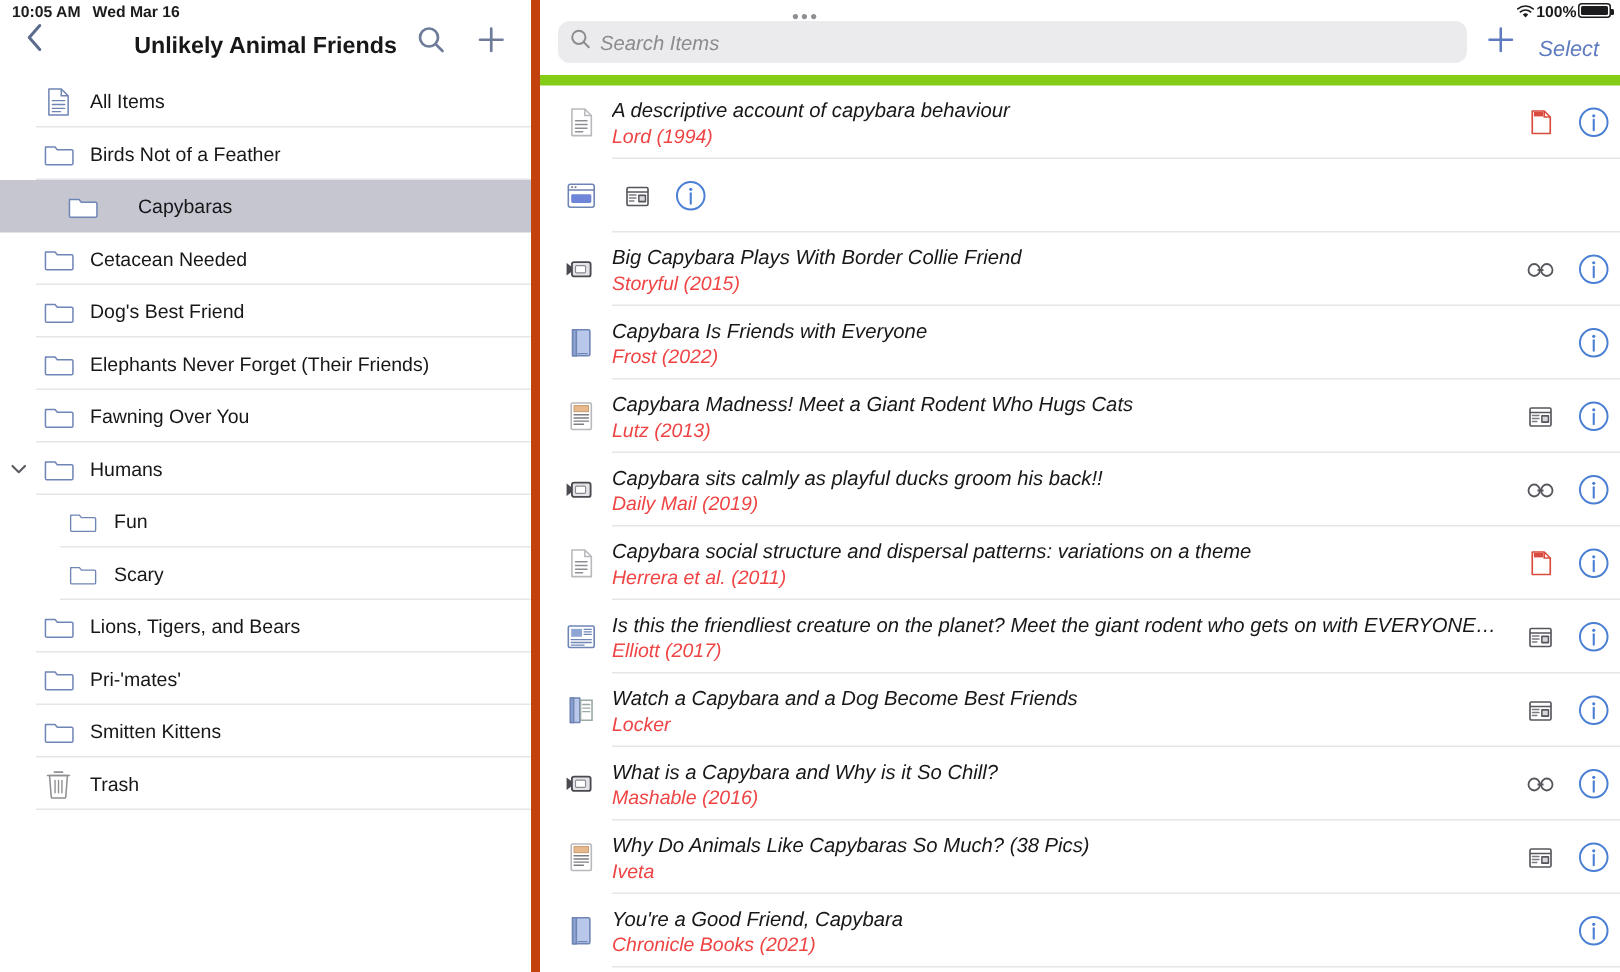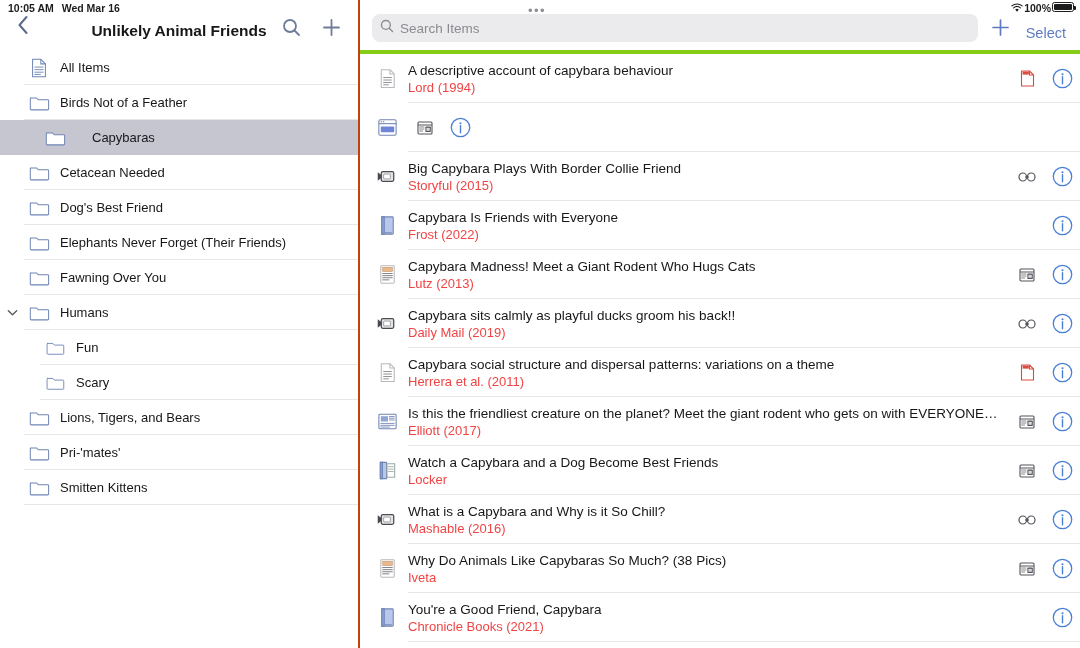--- a/index.html
+++ b/index.html
@@ -42,21 +42,21 @@
 
   
   .pane-handle {
     position: absolute; left: 528px; top: 4px; z-index: 41;
     color: #8e8e93; font-size: 13px; letter-spacing: 1.5px; line-height: 1;
   }
 
   
   .sidebar {
     width: 360px; height: 648px; background: #ffffff;
-    border-right: 2px solid #c2410c;
+    border-right: 6px solid #c2410c;
     display: flex; flex-direction: column;
   }
   .sidebar-nav {
     height: 50px; flex: 0 0 50px;
     display: flex; align-items: flex-end; padding: 0 8px 8px 8px;
     position: relative; background: #ffffff;
   }
   .nav-back {
     width: 30px; height: 30px; display: flex; align-items: center; justify-content: center;
     color: #5a6b8c; cursor: pointer;
@@ -89,37 +89,37 @@
   .srow-icon {
     width: 30px; flex: 0 0 30px; display: flex; align-items: center; justify-content: center;
     margin-right: 6px;
   }
   .srow.child .srow-icon { margin-left: 16px; }
   .srow-label {
     font-size: 13px; color: #17171a; white-space: nowrap; overflow: hidden; text-overflow: ellipsis;
   }
 
   
-  .items-pane { flex: 1; height: 648px; background: #ffffff; display: flex; flex-direction: column; }
+  .items-pane { flex: 1; height: 648px; background: #ffffff; display: flex; flex-direction: column; font-style: italic; }
   .items-toolbar {
     height: 50px; flex: 0 0 50px; display: flex; align-items: flex-end;
     padding: 0 10px 8px 12px; gap: 10px; background: #ffffff;
   }
   .search-field {
     flex: 1; height: 28px; border-radius: 8px; background: #ebebed;
     display: flex; align-items: center; padding: 0 8px; gap: 6px; cursor: text;
   }
   .search-placeholder { font-size: 13.5px; color: #8b8b90; }
   .tb-plus {
     width: 26px; height: 26px; display: flex; align-items: center; justify-content: center;
     color: #5f7bbf; cursor: pointer;
   }
   .tb-select { font-size: 14.5px; color: #5f7bbf; cursor: pointer; padding: 0 4px 1px 2px; }
 
-  .items-list { flex: 1; overflow: hidden; border-top: 4px solid #84cc16; }
+  .items-list { flex: 1; overflow: hidden; border-top: 7px solid #84cc16; }
   .item-row {
     height: 49px; display: flex; align-items: center; position: relative;
     padding-left: 12px; cursor: pointer;
   }
   .item-row .isep { position: absolute; left: 48px; right: 0; bottom: 0; height: 1px; background: #e6e6ea; }
   .item-icon { width: 30px; flex: 0 0 30px; display: flex; align-items: center; justify-content: center; margin-right: 6px; }
   .item-text { flex: 1; min-width: 0; padding-right: 8px; }
   .item-title {
     font-size: 13.5px; color: #17171a; line-height: 17px;
     white-space: nowrap; overflow: hidden; text-overflow: ellipsis;
@@ -313,20 +313,32 @@
         <div class="srow">
           <div class="disclosure"></div>
           <div class="srow-icon">
             <svg width="22" height="22" viewBox="0 0 24 24">
               <path d="M2.5 6.5 h7 l1.6 2 h10.4 a1 1 0 0 1 1 1 v9 a1 1 0 0 1 -1 1 h-18 a1 1 0 0 1 -1 -1 v-11 a1 1 0 0 1 1 -1 z" fill="#fff" stroke="#6f85b5" stroke-width="1.1" stroke-linejoin="round"></path>
             </svg>
           </div>
           <div class="srow-label">Smitten Kittens</div>
           <div class="sep"></div>
         </div>
+        <div class="srow">
+          <div class="disclosure"></div>
+          <div class="srow-icon">
+            <svg width="22" height="22" viewBox="0 0 24 24">
+              <path d="M5.5 5.5 h13 l-1.2 15.5 a1 1 0 0 1 -1 .9 h-8.6 a1 1 0 0 1 -1 -.9 z" fill="#fff" stroke="#8e8e93" stroke-width="1.1" stroke-linejoin="round"></path>
+              <path d="M4 5.5 h16 M9 3 h6" stroke="#8e8e93" stroke-width="1.1" stroke-linecap="round"></path>
+              <path d="M9.5 9 v9 M12 9 v9 M14.5 9 v9" stroke="#8e8e93" stroke-width="1" stroke-linecap="round"></path>
+            </svg>
+          </div>
+          <div class="srow-label">Trash</div>
+          <div class="sep"></div>
+        </div>
       </div>
   </div>
 
   <div class="items-pane">
     <div class="items-toolbar">
       <div class="search-field">
         <span>
           <svg width="14" height="14" viewBox="0 0 19 19">
               <circle cx="8" cy="8" r="6" stroke="#8b8b90" stroke-width="1.8" fill="none"></circle>
               <path d="M12.5 12.5 L17 17" stroke="#8b8b90" stroke-width="1.8" stroke-linecap="round"></path>

